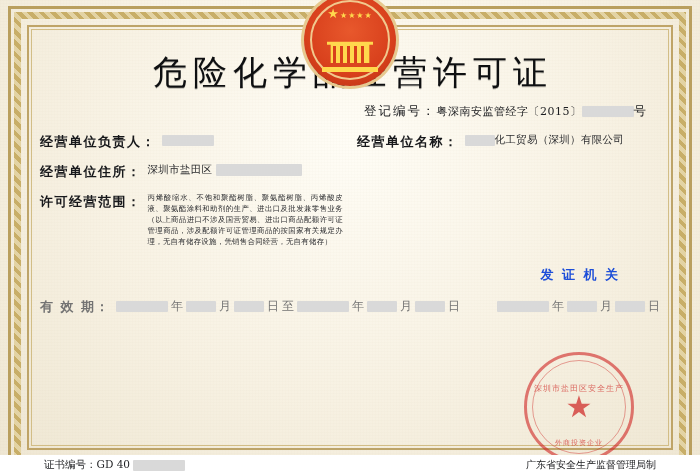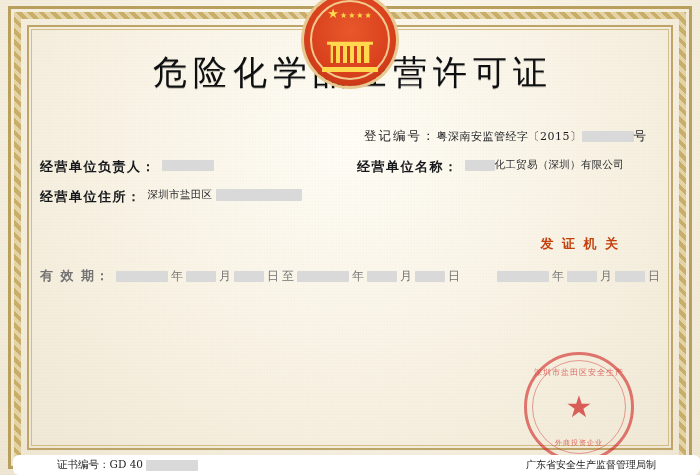--- a/index.html
+++ b/index.html
@@ -138,21 +138,21 @@
     text-align: center;
     font-family: "DejaVu Serif", "Liberation Serif", serif;
     font-size: 34px;
     font-weight: normal;
     letter-spacing: 6px;
     color: #0e0f11;
     text-indent: 6px;
     text-shadow: 0 1px 0 rgba(0,0,0,.25);
   }
   .reg-row {
-    margin-top: 32px;
+    margin-top: 7px;
     text-align: right;
     padding-right: 12px;
     font-family: "DejaVu Serif", "Liberation Serif", serif;
     font-size: 12.5px;
     color: #1c1d20;
     letter-spacing: 1px;
   }
   .reg-row .label { letter-spacing: 2px; }
   .reg-row .value { font-size: 11px; letter-spacing: .5px; }
   .redacted {
@@ -211,21 +211,21 @@
   .issuer-row {
     margin-top: 18px;
     display: flex;
     justify-content: flex-end;
     align-items: center;
     font-family: "DejaVu Serif", "Liberation Serif", serif;
     font-size: 13px;
     font-weight: bold;
     letter-spacing: 2px;
     padding-right: 40px;
-    color: #c2410c;
+    color: #1d4ed8;
   }
   .validity-row {
     margin-top: 14px;
     display: flex;
     align-items: center;
     font-family: "DejaVu Serif", "Liberation Serif", serif;
     font-size: 13px;
     color: #737373;
   }
   .validity-row .lbl { font-weight: bold; letter-spacing: 1.5px; }
@@ -259,29 +259,28 @@
   }
   .seal .arc-top, .seal .arc-bottom {
     position: absolute;
     left: 0; right: 0;
     text-align: center;
     color: rgba(206,32,30,.8);
     font-size: 8px;
     letter-spacing: 1px;
     font-family: "DejaVu Serif", "Liberation Serif", serif;
   }
-  .seal .arc-top { top: 12px; }
+  .seal .arc-top { top: 28px; }
   .seal .arc-bottom { bottom: 11px; font-size: 7px; }
 
   .bottom-strip {
     position: absolute;
-    left: 13px; right: 0; bottom: 0; height: 20px;
+    left: 0; right: 0; bottom: 0; height: 20px;
     background: #ffffff;
     z-index: 7;
-    border-radius: 6px;
   }
   .bottom-strip .line {
     position: absolute;
     left: 44px; bottom: 3px;
     font-family: "DejaVu Serif", "Liberation Serif", serif;
     font-size: 10.5px;
     color: #1d1e21;
   }
   .bottom-strip .line.right {
     left: auto; right: 44px;
@@ -332,20 +331,22 @@
         <span class="val"><span class="redacted w-sm"></span><span>化工贸易（深圳）有限公司</span></span>
       </div>
 
       <div class="field">
         <span class="lbl">经营单位住所：</span>
         <span class="val"><span>深圳市盐田区</span> <span class="redacted w-lg"></span></span>
       </div>
 
 
       <div class="field scope">
+        <span class="lbl">许可经营范围：</span>
+        <span class="val">丙烯酸缩水、不饱和聚酯树脂、聚氨酯树脂、丙烯酸皮液、聚氨酯涂料和助剂的生产、进出口及批发兼零售业务（以上商品进口不涉及国营贸易、进出口商品配额许可证管理商品，涉及配额许可证管理商品的按国家有关规定办理，无自有储存设施，凭销售合同经营，无自有储存）</span>
       </div>
 
 
     </div>
 
     <div class="issuer-row">
       <span>发 证 机 关</span>
     </div>
 
     <div class="validity-row">

